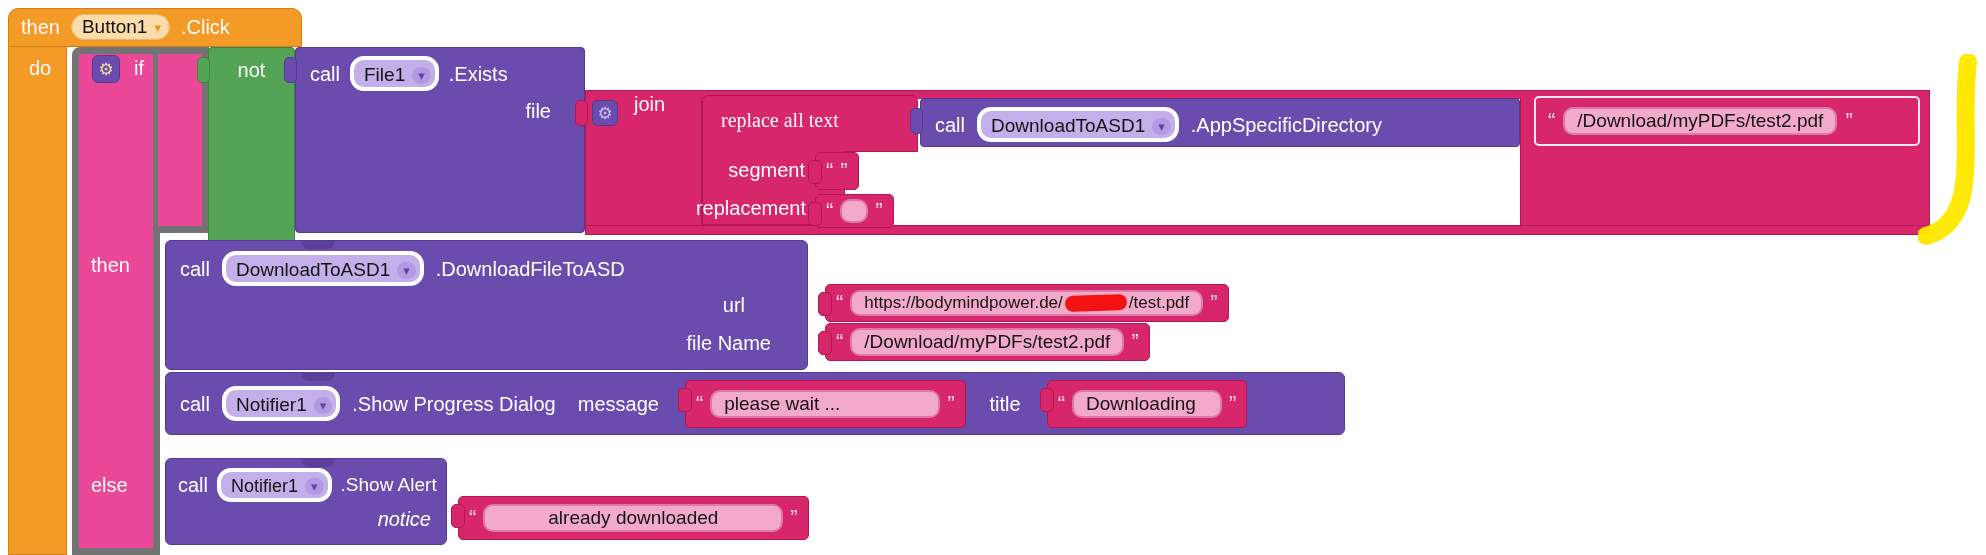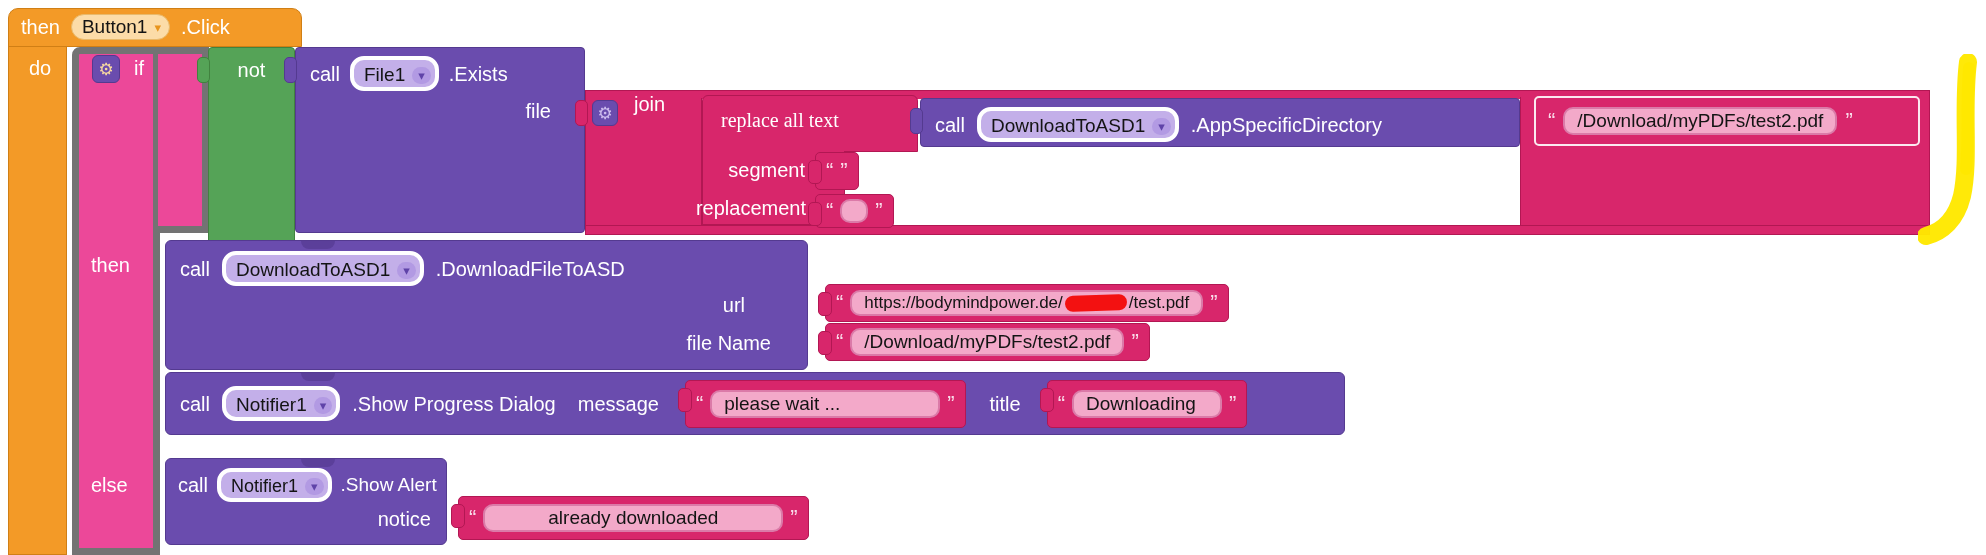--- a/index.html
+++ b/index.html
@@ -188,21 +188,21 @@
   <div class="abs blk-purple" style="left:165px; top:458px; width:282px; height:87px; border-radius:6px; z-index:2;">
     <div class="vnotch"></div>
     <div class="row" style="padding:9px 12px; gap:9px;">
       <span class="lbl">call</span>
       <span class="cpill" style="font-size:18px;">
         <span>Notifier1</span>
         <span class="arrow">▾</span>
       </span>
       <span class="lbl" style="font-size:19px;">.Show Alert</span>
     </div>
-    <span class="lbl abs right" style="left:185px; top:48px; width:80px;">notice</span>
+    <span class="lbl abs right" style="left:185px; top:48px; width:80px;font-style:italic;">notice</span>
   </div>
 
   <div class="tb" style="left:458px; top:496px; height:44px;">
     <span class="q">“</span>
     <span class="tpill" style="min-width:300px; justify-content:center;">already downloaded</span>
     <span class="q">”</span>
   </div>
 
   <svg class="abs" style="left:1918px; top:54px; z-index:5;" width="68" height="195" viewBox="0 0 68 195">
     <path d="M 50 8 C 44 55 52 105 44 142 C 38 166 24 178 8 182" fill="none" stroke="#FFE800" stroke-width="18" stroke-linecap="round" opacity="0.97"></path>

